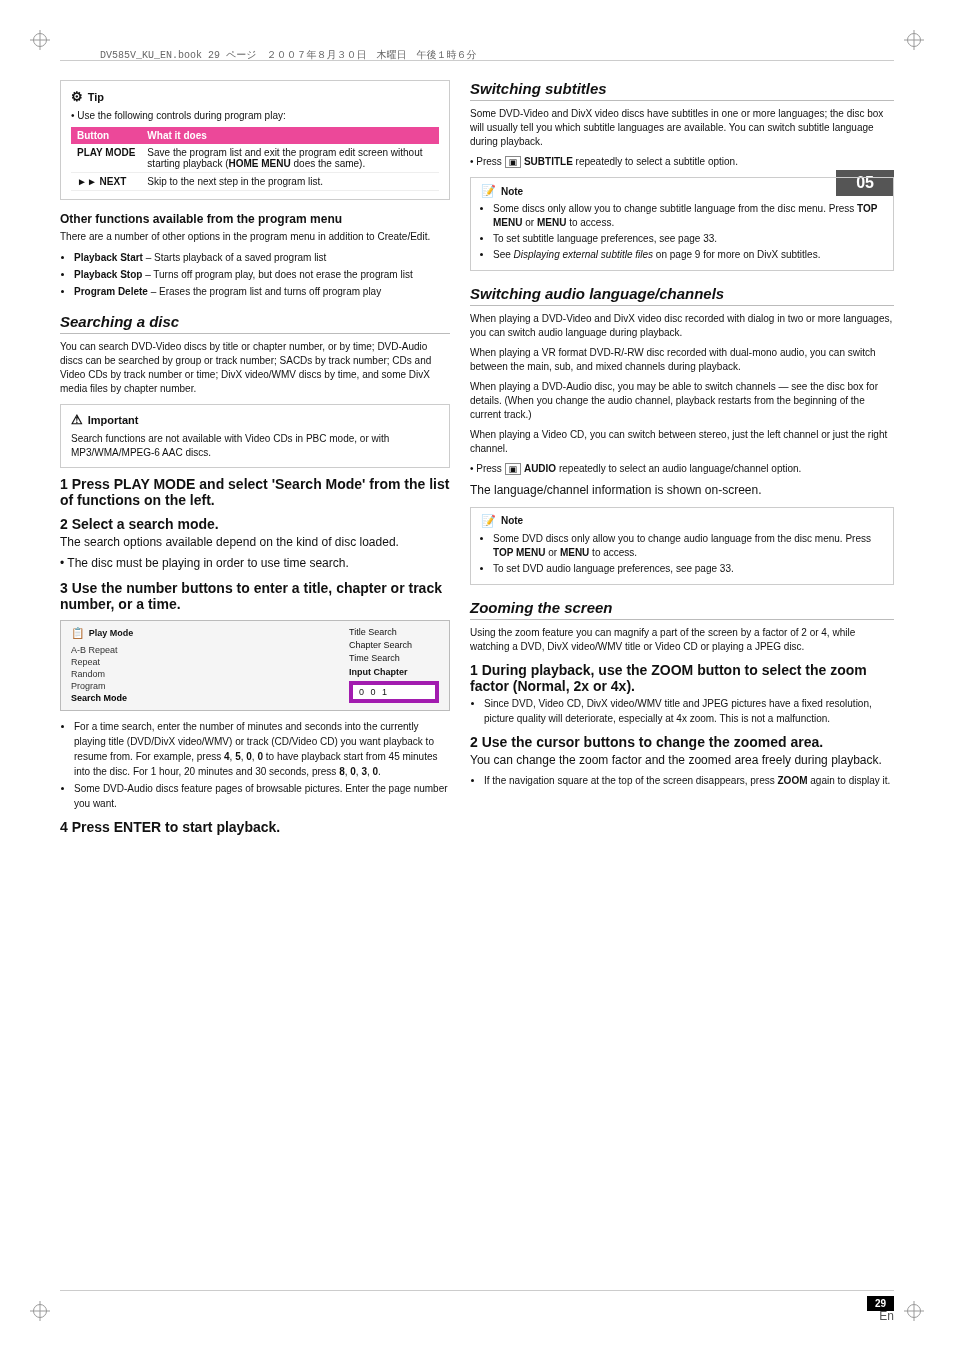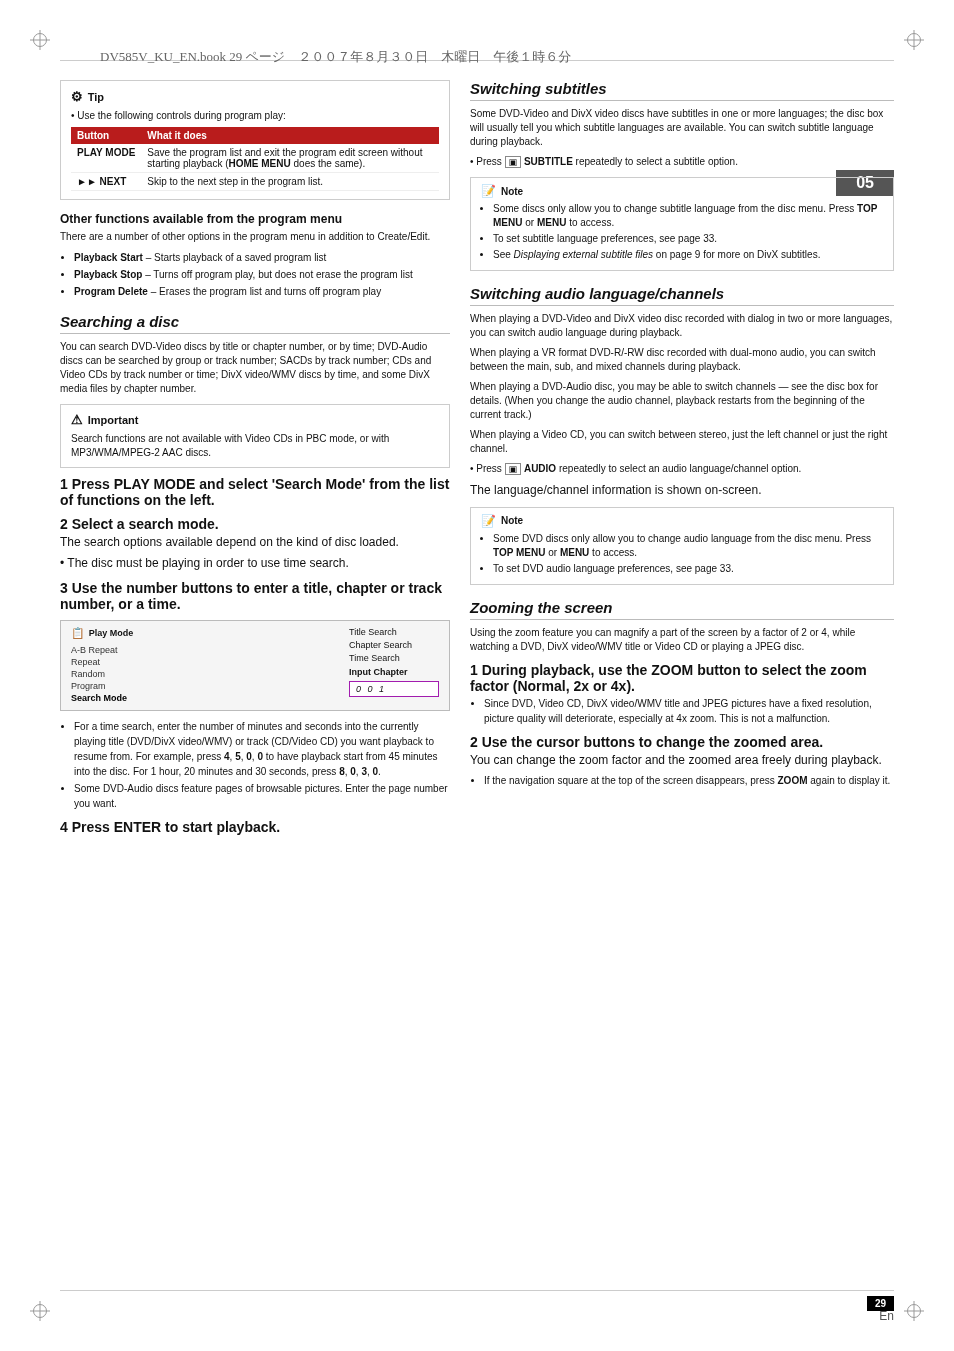--- a/index.html
+++ b/index.html
@@ -61,23 +61,23 @@
       top: 60px;
       left: 60px;
       right: 60px;
       height: 1px;
       background: #ccc;
     }
     .header-text {
       position: absolute;
       top: 48px;
       left: 100px;
-      font-size: 13px;
+      font-size: 10px;
       color: #666;
-      font-family: Liberation Serif, serif;
+      font-family: Liberation Mono, monospace;
     }
 
     
     .footer-bar {
       position: absolute;
       bottom: 60px;
       left: 60px;
       right: 60px;
       height: 1px;
       background: #ccc;
@@ -156,21 +156,21 @@
       margin-bottom: 6px;
     }
 
     
     .ctrl-table {
       width: 100%;
       border-collapse: collapse;
       font-size: 10px;
     }
     .ctrl-table th {
-      background: #b91c1c;
+      background: #ec4899;
       color: #fff;
       text-align: left;
       padding: 3px 6px;
       font-weight: bold;
     }
     .ctrl-table td {
       padding: 3px 6px;
       vertical-align: top;
       border-bottom: 1px solid #eee;
     }
@@ -276,26 +276,25 @@
     }
     .pm-item {
       padding: 1px 0;
       color: #333;
     }
     .pm-highlight {
       color: #000;
       font-weight: bold;
     }
     .input-chapter-box {
-      border: 1px solid #a21caf;
+      border: 4px solid #a21caf;
       padding: 2px 6px;
       background: #fff;
       font-size: 9px;
       margin-top: 4px;
-      font-style: italic;
     }
     .input-chapter-digits {
       letter-spacing: 2px;
     }
 
     
     .note-box {
       border: 1px solid #ccc;
       padding: 6px 10px;
       margin: 8px 0;
@@ -408,21 +407,21 @@
 
     <div>
       <div class="big-heading">Searching a disc</div>
       <div class="section-intro">You can search DVD-Video discs by title or chapter number, or by time; DVD-Audio discs can be searched by group or track number; SACDs by track number; CDs and Video CDs by track number or time; DivX video/WMV discs by time, and some DivX media files by chapter number.</div>
 
       <div class="important-box">
         <div class="important-header">
           <span class="important-icon">⚠</span>
           <span>Important</span>
         </div>
-        <div class="important-text">Search functions are not available with Video CDs in PBC mode, or with MP3/WMA/MPEG-2 AAC discs.</div>
+        <div class="important-text">Search functions are not available with Video CDs in PBC mode, or with MP3/WMA/MPEG-6 AAC discs.</div>
       </div>
 
       <div class="step-heading">1  Press PLAY MODE and select 'Search Mode' from the list of functions on the left.</div>
 
       <div class="step-heading">2  Select a search mode.</div>
       <div class="step-text">The search options available depend on the kind of disc loaded.</div>
       <div class="step-text bullet-dot">The disc must be playing in order to use time search.</div>
 
       <div class="step-heading">3  Use the number buttons to enter a title, chapter or track number, or a time.</div>
 

